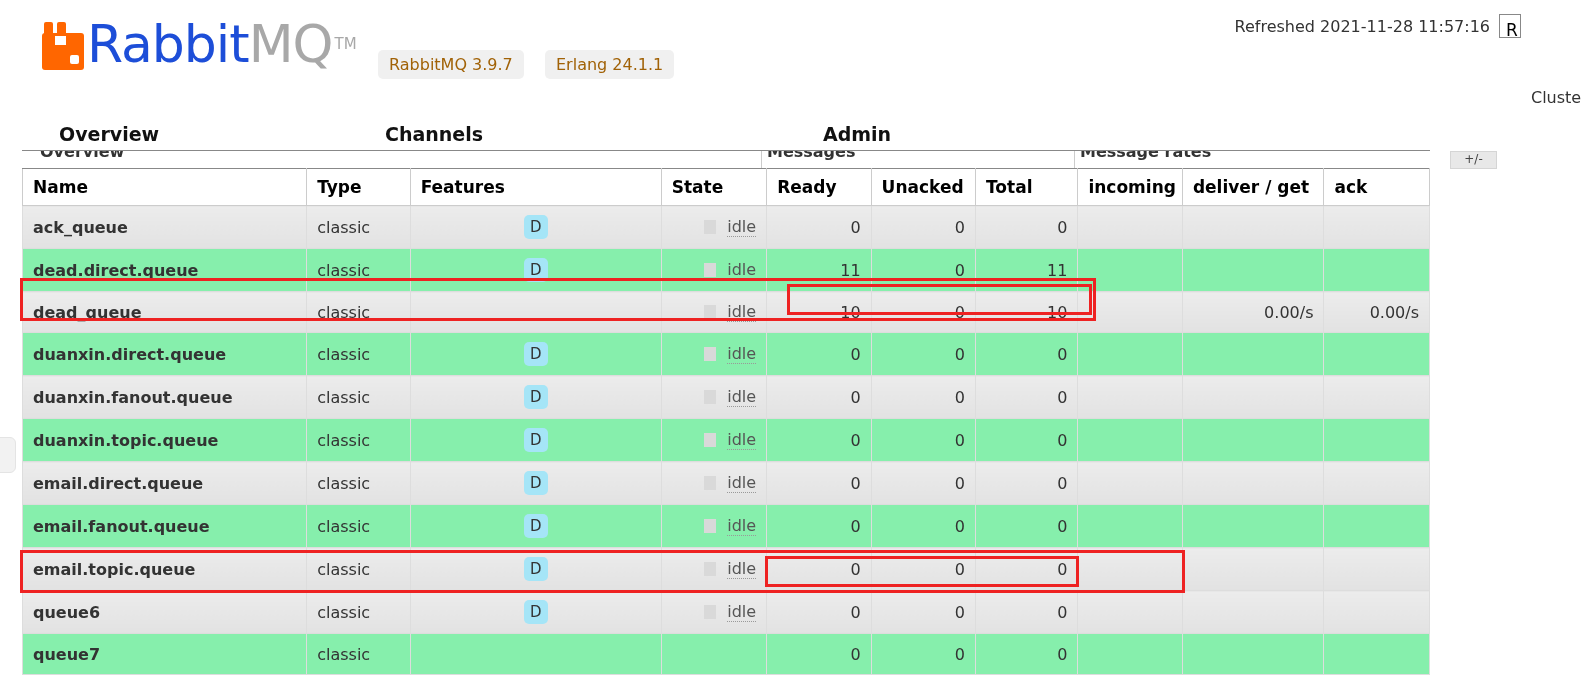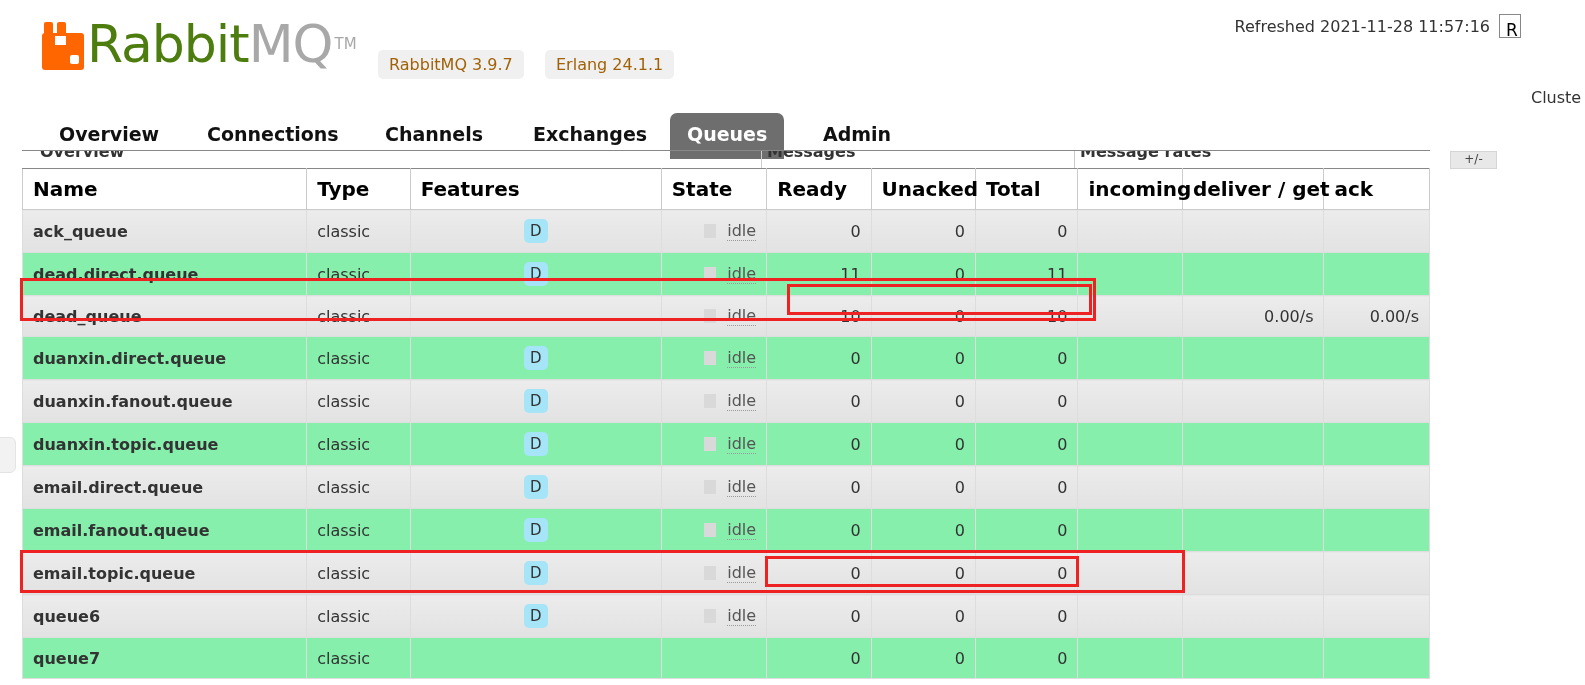--- a/index.html
+++ b/index.html
@@ -66,21 +66,21 @@
     width: 9px; height: 9px;
     background: #ffffff;
     border-radius: 2px;
   }
   #logo-text {
     font-size: 52px;
     line-height: 52px;
     letter-spacing: -1px;
     font-weight: 400;
   }
-  #logo-rabbit { color: #4d7c0f; }
+  #logo-rabbit { color: #1d4ed8; }
   #logo-mq { color: #a8a8a8; }
   #logo-tm {
     color: #a8a8a8;
     font-size: 15px;
     vertical-align: bottom;
     margin-left: 2px;
     letter-spacing: 0;
   }
 
   .version-pill {
@@ -190,21 +190,21 @@
   }
 
   table.qtable {
     position: absolute;
     left: 22px; top: 18px;
     width: 1408px;
     border-collapse: collapse;
     table-layout: fixed;
   }
   table.qtable th {
-    font-size: 20px;
+    font-size: 17px;
     font-weight: bold;
     color: #000;
     text-align: left;
     padding: 8px 10px;
     border: 1px solid #ccc;
     border-top: 1px solid #888;
     background: #ffffff;
     white-space: nowrap;
   }
   table.qtable th.num { text-align: left; }
@@ -303,24 +303,21 @@
   <div id="refresh-line">
     <span id="refresh-label">Refreshed 2021-11-28 11:57:16</span>
     <span id="refresh-select">R</span>
   </div>
 
   <div id="cluster-line">Cluste</div>
 </div>
 
 <div id="navbar">
   <div class="nav-tab" style="left:42px;">Overview</div>
-  <div class="nav-tab" style="left:190px;">Connections</div>
   <div class="nav-tab" style="left:368px;">Channels</div>
-  <div class="nav-tab" style="left:516px;">Exchanges</div>
-  <div class="nav-tab active" style="left:670px;">Queues</div>
   <div class="nav-tab" style="left:806px;">Admin</div>
 </div>
 
 <div id="table-wrap">
 
   <div id="group-header-row">
     <span class="group-cell" style="left:18px;">Overview</span>
     <span class="group-cell" style="left:745px;">Messages</span>
     <span class="group-cell" style="left:1058px;">Message rates</span>
     <span class="group-div" style="left:739px;"></span>

